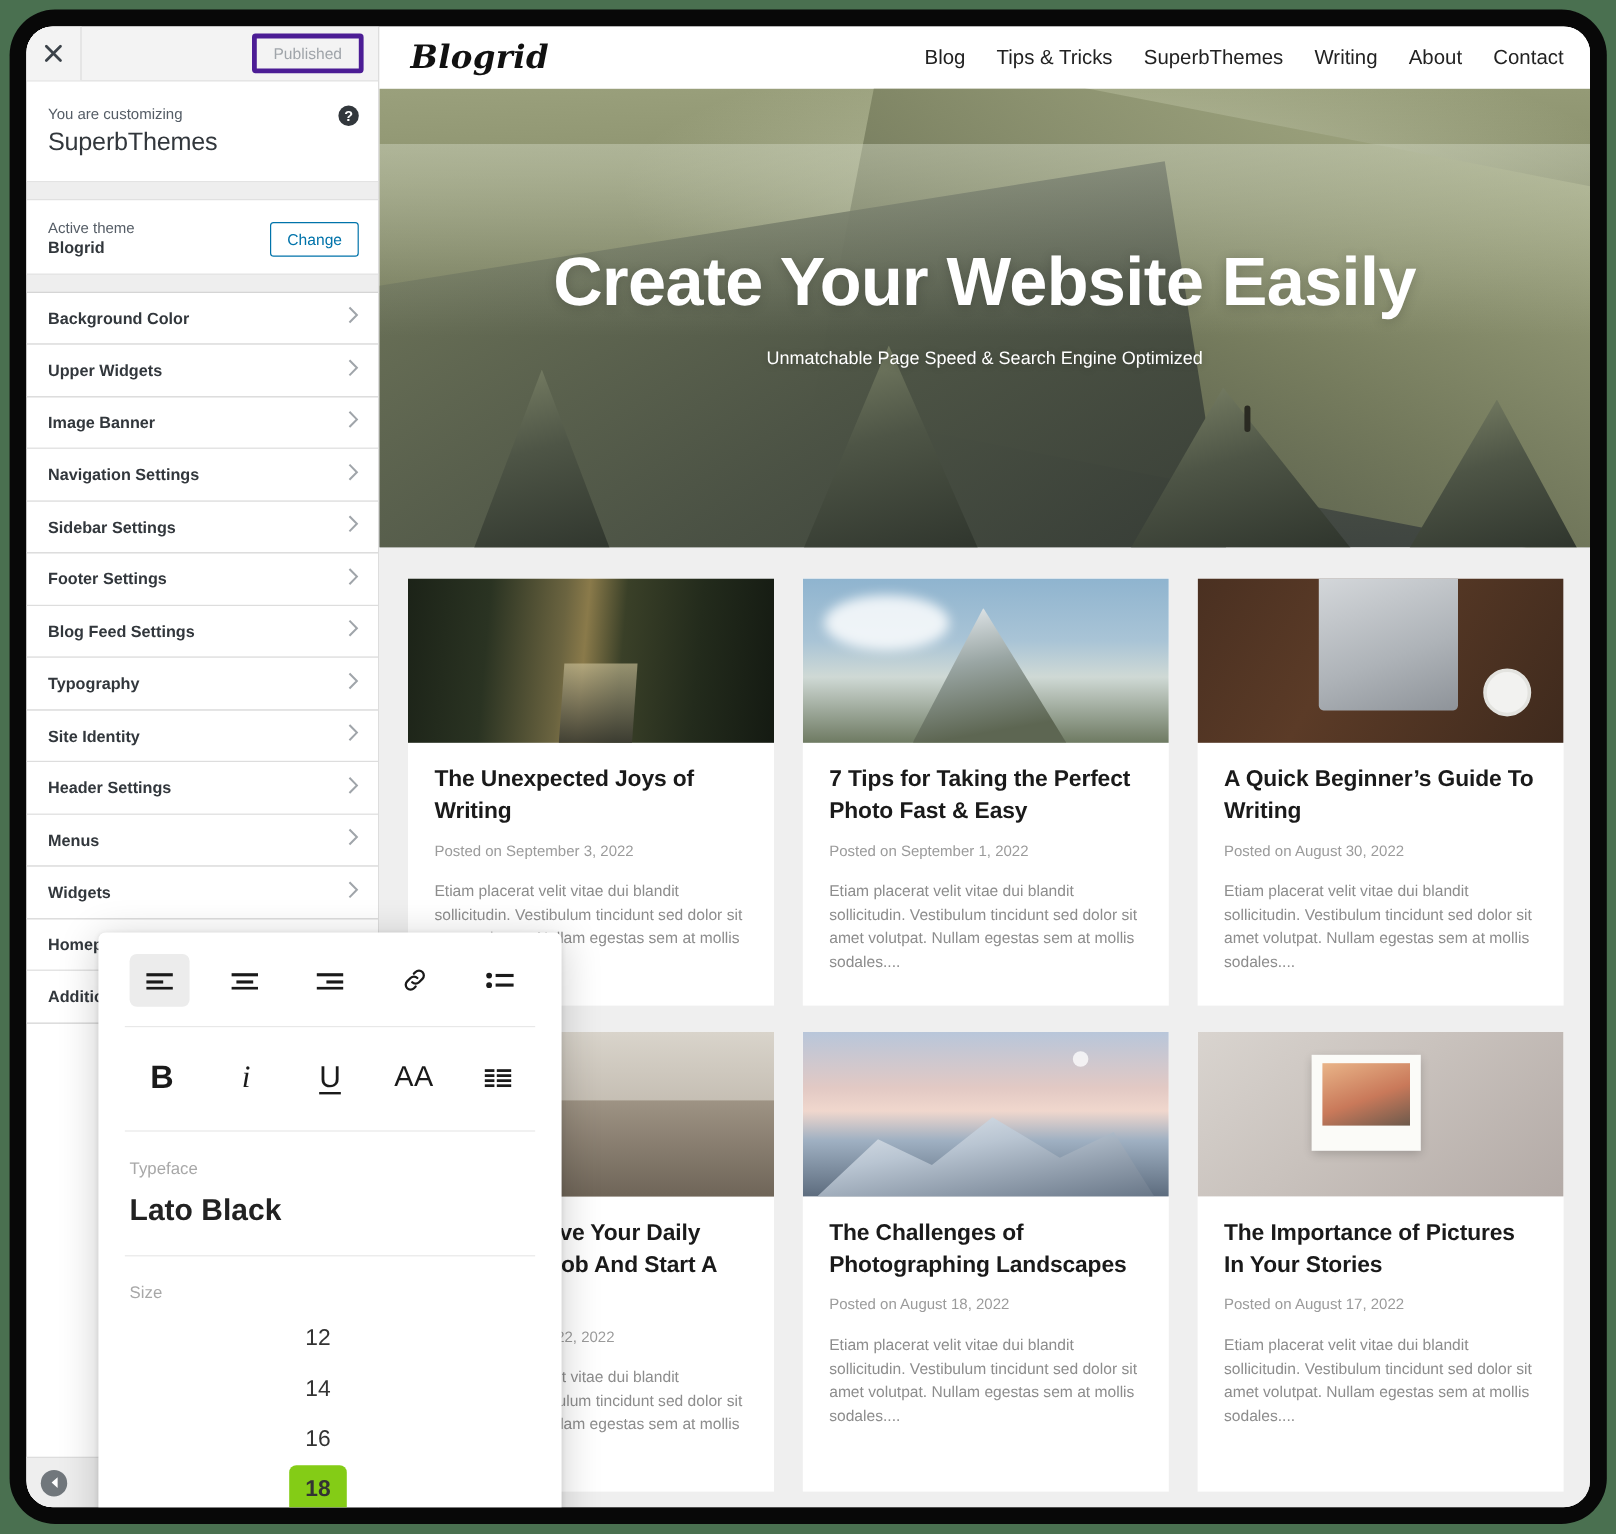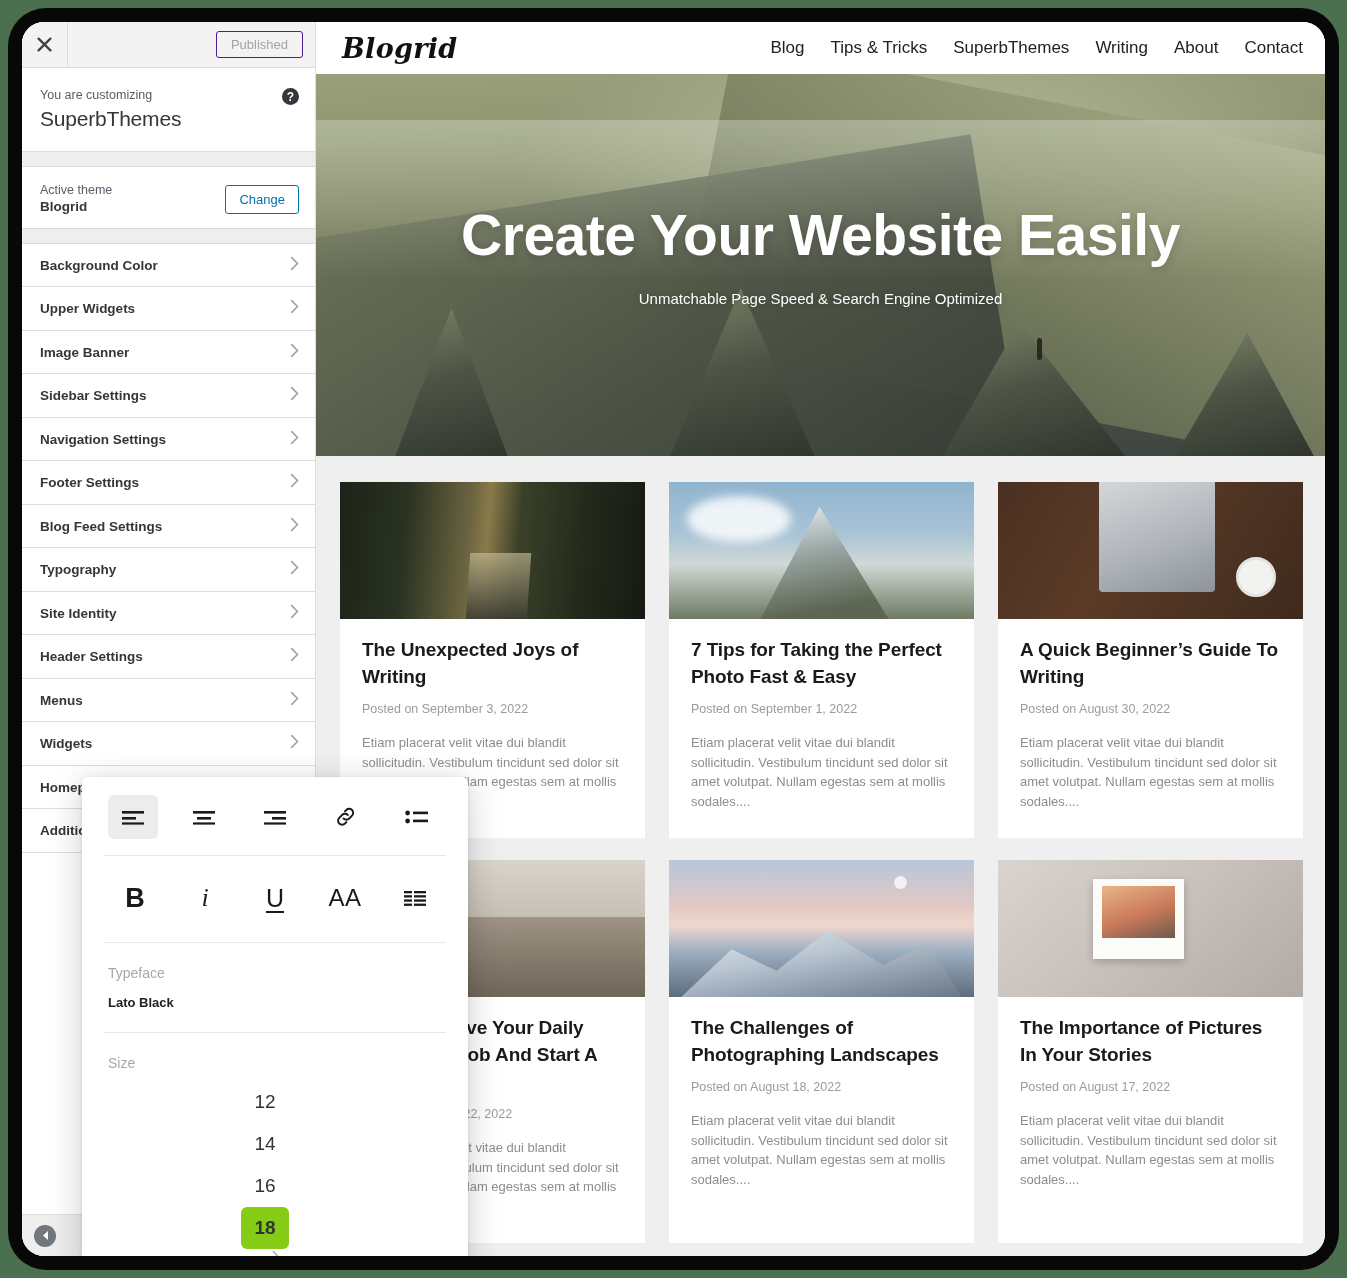--- a/index.html
+++ b/index.html
@@ -48,21 +48,21 @@
     cursor: pointer;
   }
   .cz-close svg { display: block; }
   .cz-topbar-right {
     flex: 1; display: flex; align-items: center; justify-content: flex-end;
     padding-right: 12px;
   }
   .cz-publish {
     font-size: 13px; color: #a0a5aa;
     background: #f3f3f3;
-    border: 1px solid #4c1d95;
+    border: 4px solid #4c1d95;
     border-radius: 3px;
     padding: 5px 14px;
     cursor: default;
   }
   .cz-info {
     padding: 18px 16px 20px 18px;
     background: #ffffff;
     border-bottom: 1px solid #dddddd;
     position: relative;
   }
@@ -326,21 +326,21 @@
     border-radius: 6px;
     cursor: pointer;
   }
   .typo-btn.active { background: #ececec; }
   .typo-sep { height: 1px; background: #e8e8e8; margin: 0 22px; }
   .typo-label {
     font-size: 14px; color: #a8a8a8;
     padding: 22px 26px 0 26px;
   }
   .typo-value {
-    font-size: 13px; font-weight: 700; color: #222222;
+    font-size: 25px; font-weight: 700; color: #222222;
     padding: 14px 26px 22px 26px;
   }
   .size-row {
     display: flex; align-items: center;
     padding: 10px 22px 20px 26px;
     gap: 0;
     flex-direction: column;
   }
   .size-opt {
     width: 48px; height: 42px;
@@ -504,27 +504,27 @@
                 <path d="M1.2 1.2 L7.4 7.5 L1.2 13.8" fill="none" stroke="#a0a5aa" stroke-width="1.7"></path>
               </svg></span>
         </div>
         <div class="cz-item">
           <span class="cz-item-label">Image Banner</span>
           <span class="cz-chevron"><svg width="9" height="15" viewBox="0 0 9 15">
                 <path d="M1.2 1.2 L7.4 7.5 L1.2 13.8" fill="none" stroke="#a0a5aa" stroke-width="1.7"></path>
               </svg></span>
         </div>
         <div class="cz-item">
+          <span class="cz-item-label">Navigation Settings</span>
+          <span class="cz-chevron"><svg width="9" height="15" viewBox="0 0 9 15">
+                <path d="M1.2 1.2 L7.4 7.5 L1.2 13.8" fill="none" stroke="#a0a5aa" stroke-width="1.7"></path>
+              </svg></span>
+        </div>
+        <div class="cz-item">
           <span class="cz-item-label">Sidebar Settings</span>
-          <span class="cz-chevron"><svg width="9" height="15" viewBox="0 0 9 15">
-                <path d="M1.2 1.2 L7.4 7.5 L1.2 13.8" fill="none" stroke="#a0a5aa" stroke-width="1.7"></path>
-              </svg></span>
-        </div>
-        <div class="cz-item">
-          <span class="cz-item-label">Navigation Settings</span>
           <span class="cz-chevron"><svg width="9" height="15" viewBox="0 0 9 15">
                 <path d="M1.2 1.2 L7.4 7.5 L1.2 13.8" fill="none" stroke="#a0a5aa" stroke-width="1.7"></path>
               </svg></span>
         </div>
         <div class="cz-item">
           <span class="cz-item-label">Footer Settings</span>
           <span class="cz-chevron"><svg width="9" height="15" viewBox="0 0 9 15">
                 <path d="M1.2 1.2 L7.4 7.5 L1.2 13.8" fill="none" stroke="#a0a5aa" stroke-width="1.7"></path>
               </svg></span>
         </div>

